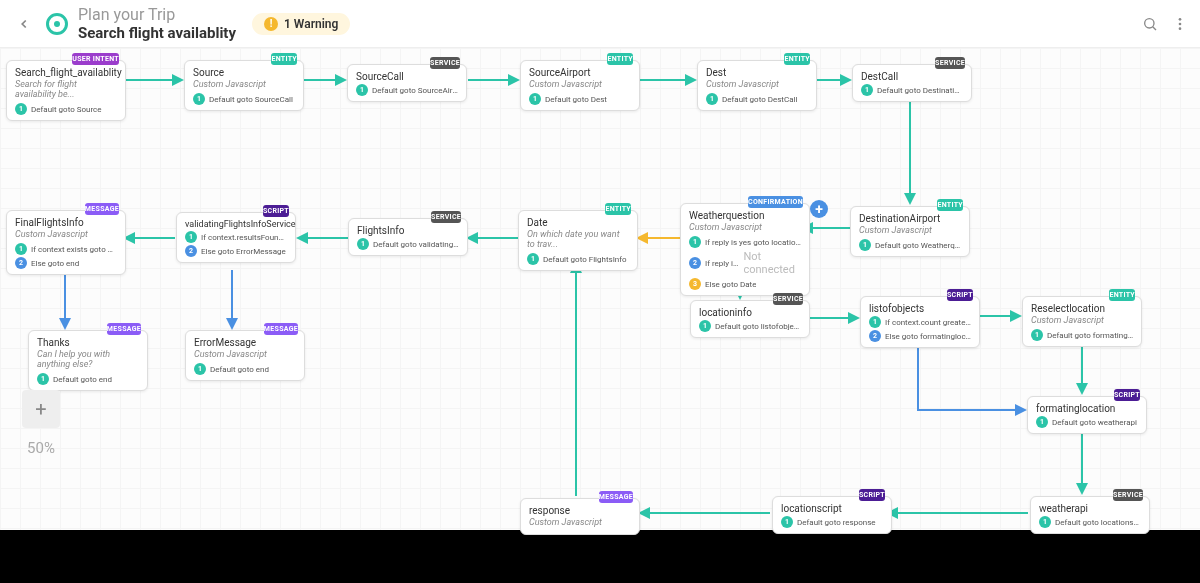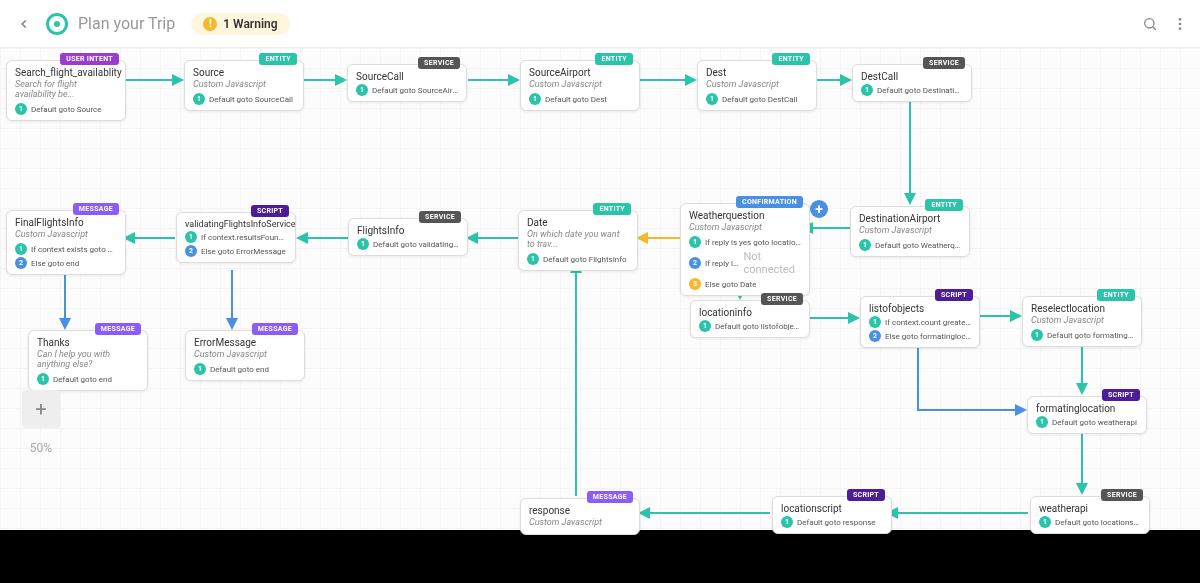--- a/index.html
+++ b/index.html
@@ -12,23 +12,23 @@
 .breadcrumb{font-size:16px;color:#999}
 .page-title{font-size:15px;font-weight:700;color:#333}
 .warning-pill{margin-left:16px;background:#fff6de;border-radius:16px;padding:4px 12px;display:flex;align-items:center;font-size:12px;font-weight:600;color:#333}
 .warn-dot{width:14px;height:14px;border-radius:50%;background:#f5b82e;margin-right:6px;display:flex;align-items:center;justify-content:center;color:#fff;font-size:10px;font-weight:700}
 .header-right{margin-left:auto;display:flex;align-items:center;gap:14px;color:#888}
 .icon-btn{cursor:pointer;display:flex;align-items:center;justify-content:center}
 .canvas{position:absolute;top:48px;left:0;right:0;bottom:53px;background-image:linear-gradient(#f4f4f4 1px,transparent 1px),linear-gradient(90deg,#f4f4f4 1px,transparent 1px);background-size:20px 20px;background-color:#fcfcfc}
 .black-bar{position:absolute;bottom:0;left:0;right:0;height:53px;background:#000}
 .zoom-controls{position:absolute;left:22px;bottom:68px;display:flex;flex-direction:column;gap:6px;z-index:5}
 .zoom-btn{width:38px;height:38px;background:#eee;border-radius:4px;display:flex;align-items:center;justify-content:center;font-size:20px;color:#888;cursor:pointer}
-.zoom-label{width:38px;height:28px;display:flex;align-items:center;justify-content:center;font-size:12px;color:#aaa}
+.zoom-label{width:38px;height:28px;display:flex;align-items:center;justify-content:center;font-size:15px;color:#aaa}
 .node{position:absolute;background:#fff;border:1px solid #ddd;border-radius:6px;box-shadow:0 1px 3px rgba(0,0,0,0.08);padding:6px 8px 4px;min-width:120px}
-.node-tag{position:absolute;top:-8px;right:6px;font-size:7px;font-weight:700;padding:2px 6px;border-radius:3px;color:#fff;letter-spacing:0.3px}
+.node-tag{position:absolute;top:-8px;right:6px;font-size:7px;font-weight:700;padding:2px 0;border-radius:3px;color:#fff;letter-spacing:0.3px}
 .tag-intent{background:#9b3dcc}
 .tag-entity{background:#2bc4a8}
 .tag-service{background:#555}
 .tag-message{background:#8b5cf6}
 .tag-script{background:#4c1d95}
 .tag-confirm{background:#4a90e2}
 .node-title{font-size:10px;font-weight:400;color:#333;margin-bottom:1px}
 .node-sub{font-size:9px;font-style:italic;color:#888;margin-bottom:3px}
 .node-row{display:flex;align-items:center;font-size:8px;color:#555;padding:1px 0;gap:4px}
 .row-num{width:12px;height:12px;border-radius:50%;background:#2bc4a8;color:#fff;display:flex;align-items:center;justify-content:center;font-size:7px;font-weight:700;flex-shrink:0}
@@ -45,20 +45,21 @@
 
 <div class="header">
   <div class="back-btn icon-btn">
     <svg width="14" height="14" viewBox="0 0 24 24" fill="none" stroke="currentColor" stroke-width="3">
         <polyline points="15 18 9 12 15 6"></polyline>
       </svg>
   </div>
   <span class="circle-icon"></span>
   <div class="title-block">
     <span class="breadcrumb">Plan your Trip</span>
+    <span class="page-title">Search flight availablity</span>
   </div>
   <div class="warning-pill">
     <span class="warn-dot">!</span>
     <span>1 Warning</span>
   </div>
   <div class="header-right">
     <div class="icon-btn">
       <svg width="16" height="16" viewBox="0 0 24 24" fill="none" stroke="currentColor" stroke-width="2">
           <circle cx="11" cy="11" r="7"></circle>
           <line x1="21" y1="21" x2="16" y2="16"></line>

